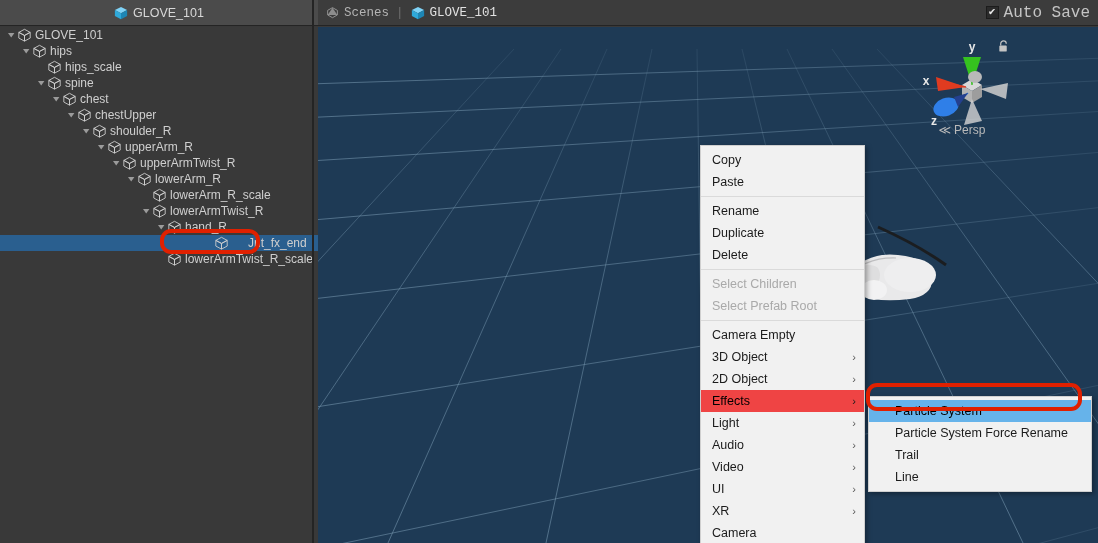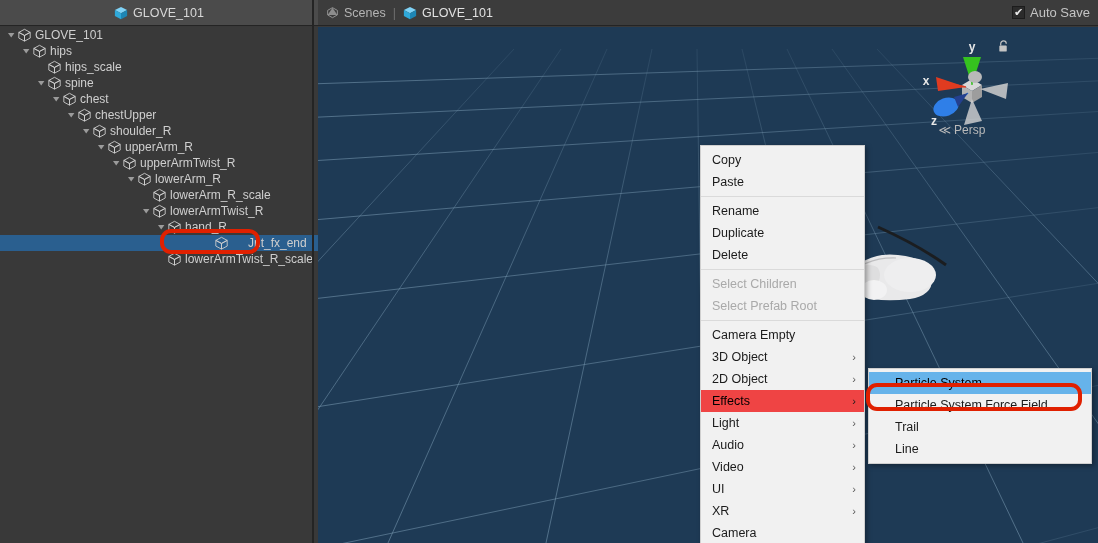--- a/index.html
+++ b/index.html
@@ -50,31 +50,31 @@
   }
 
   
   #scene-panel {
     position: absolute; left: 318px; top: 0; width: 780px; height: 543px;
     background: #393939;
   }
   #scene-toolbar {
     position: absolute; left: 0; top: 0; width: 780px; height: 26px;
     background: #3c3c3c; border-bottom: 1px solid #242424;
-    display: flex; align-items: center; padding: 0 8px;
+    display: flex; align-items: center; padding: 0 8px; font-family: Liberation Mono, monospace;
   }
   #breadcrumb { display: flex; align-items: center; gap: 5px; font-size: 12.5px; color: #b4b4b4; }
   #breadcrumb .sep { color: #6f6f6f; margin: 0 2px; }
   #breadcrumb .scene-name { color: #e2e2e2; display: flex; align-items: center; gap: 5px; }
   #autosave-wrap { margin-left: auto; display: flex; align-items: center; gap: 5px; }
   #autosave-box {
     width: 13px; height: 13px; background: #2b2b2b; border: 1px solid #1c1c1c;
     display: flex; align-items: center; justify-content: center;
   }
-  #autosave-label { font-size: 13px; color: #c4c4c4; }
+  #autosave-label { font-size: 16px; color: #c4c4c4; }
 
   #scene-viewport {
     position: absolute; left: 0; top: 27px; width: 780px; height: 516px;
     background: #1e3a55; overflow: hidden;
   }
   #scene-grid { position: absolute; inset: 0; }
   #gizmo-widget {
     position: absolute; right: 82px; top: 6px; width: 108px; height: 115px;
   }
   #persp-label {
@@ -96,21 +96,21 @@
     height: 22px; display: flex; align-items: center;
     padding: 0 8px 0 11px; color: #1b1b1b; position: relative;
   }
   .menu-item.disabled { color: #a9a9a9; }
   .menu-item.highlight { background: #ef4444; color: #000; }
   .menu-item .chev { margin-left: auto; font-size: 11px; color: #5a5a5a; }
   .menu-item.highlight .chev { color: #1b1b1b; }
   .menu-sep { height: 1px; background: #dadada; margin: 3px 0; }
 
   #submenu {
-    position: absolute; left: 868px; top: 368px; width: 224px;
+    position: absolute; left: 868px; top: 396px; width: 224px;
     background: #f1f1f1; border: 1px solid #cfcfcf;
     box-shadow: 2px 2px 5px rgba(0,0,0,0.35);
     padding: 3px 0; font-size: 12.5px;
   }
   .sub-item {
     height: 22px; display: flex; align-items: center;
     padding: 0 8px 0 26px; color: #1b1b1b;
   }
   .sub-item.highlight { background: #66b3ea; color: #000; }
 
@@ -547,21 +547,21 @@
       <div class="menu-item">
         <span>Camera</span>
       </div>
     </div>
 
   <div id="submenu">
       <div class="sub-item highlight">
         <span>Particle System</span>
       </div>
       <div class="sub-item">
-        <span>Particle System Force Field</span>
+        <span>Particle System Force Rename</span>
       </div>
       <div class="sub-item">
         <span>Trail</span>
       </div>
       <div class="sub-item">
         <span>Line</span>
       </div>
     </div>
 
   <div class="red-box" id="red-box-tree"></div>

